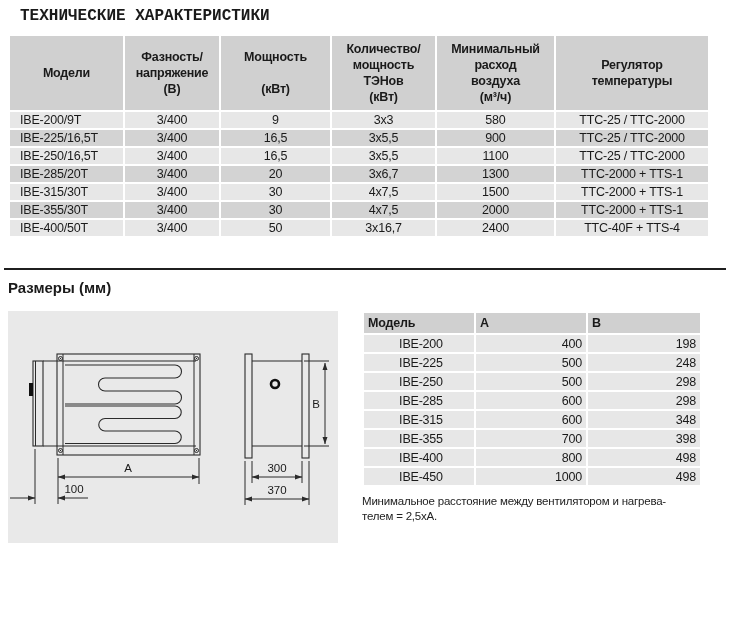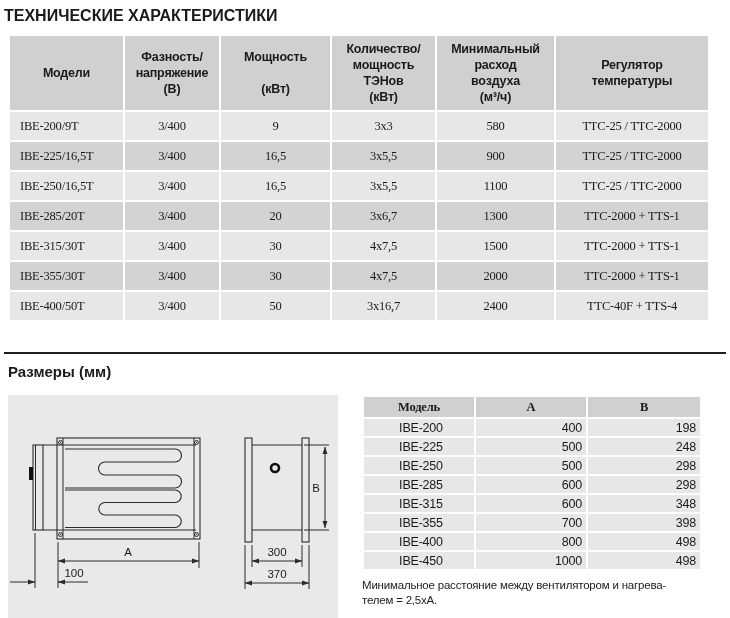--- a/index.html
+++ b/index.html
@@ -11,45 +11,45 @@
     --text:#1a1a1a;
   }
   *{box-sizing:border-box;}
   html,body{margin:0;padding:0;}
   body{
     width:730px;height:618px;overflow:hidden;background:#fff;
     font-family:"Liberation Sans",sans-serif;color:var(--text);
     letter-spacing:-0.2px;
   }
   .page-title{
-    font-size:16px;font-weight:bold;margin:7px 0 0 4px;letter-spacing:0;
+    font-size:16px;font-weight:bold;margin:7px 0 0 20px;letter-spacing:0;font-family:Liberation Mono, monospace;
   }
   table{border-collapse:collapse;table-layout:fixed;}
   .spec-table{width:700px;margin:9px 0 0 8px;font-size:12.5px;}
   .spec-table th,.spec-table td{border:2px solid #fff;}
   .spec-table th{
     background:var(--header-bg);font-weight:bold;text-align:center;vertical-align:middle;
     white-space:pre-line;line-height:1.28;padding:5px 2px;height:72px;
   }
   .spec-table td{
     background:var(--row-light);text-align:center;vertical-align:middle;
-    height:30px;padding:1px 4px;font-family:Liberation Serif, serif;
+    height:18px;padding:1px 4px;
   }
   .spec-table tbody tr:nth-child(even) td{background:var(--row-dark);}
   .spec-table td:first-child{text-align:left;padding-left:10px;}
   .divider{border:none;border-top:2px solid #1f1f1f;margin:30px 4px 0 4px;}
   .section-title{font-size:15px;font-weight:bold;margin:9px 0 12px 8px;letter-spacing:0;}
   .dims-row{display:flex;align-items:flex-start;margin:15px 0 0 8px;gap:24px;}
   .drawing-panel{width:330px;height:232px;background:var(--panel-bg);flex:none;}
   .dims-right{flex:none;width:348px;}
   .dim-table{width:338px;font-size:12.5px;}
   .dim-table th,.dim-table td{border:2px solid #fff;}
   .dim-table th{
-    background:var(--header-bg);font-weight:bold;text-align:center;vertical-align:middle;
-    height:22px;padding:1px 4px;font-family:Liberation Serif, serif;
+    background:var(--header-bg);font-weight:bold;text-align:left;vertical-align:middle;
+    height:22px;padding:1px 4px;
   }
   .dim-table td{
     background:var(--row-light);text-align:right;vertical-align:middle;
     height:19px;padding:1px 4px;
   }
   .dim-table td:first-child{text-align:center;padding-left:8px;}
   .footnote{
     font-size:11.5px;line-height:1.3;margin-top:7px;white-space:pre-line;color:#222;
   }
   svg text{font-family:"Liberation Sans",sans-serif;font-size:11.5px;fill:var(--text);letter-spacing:0;}

